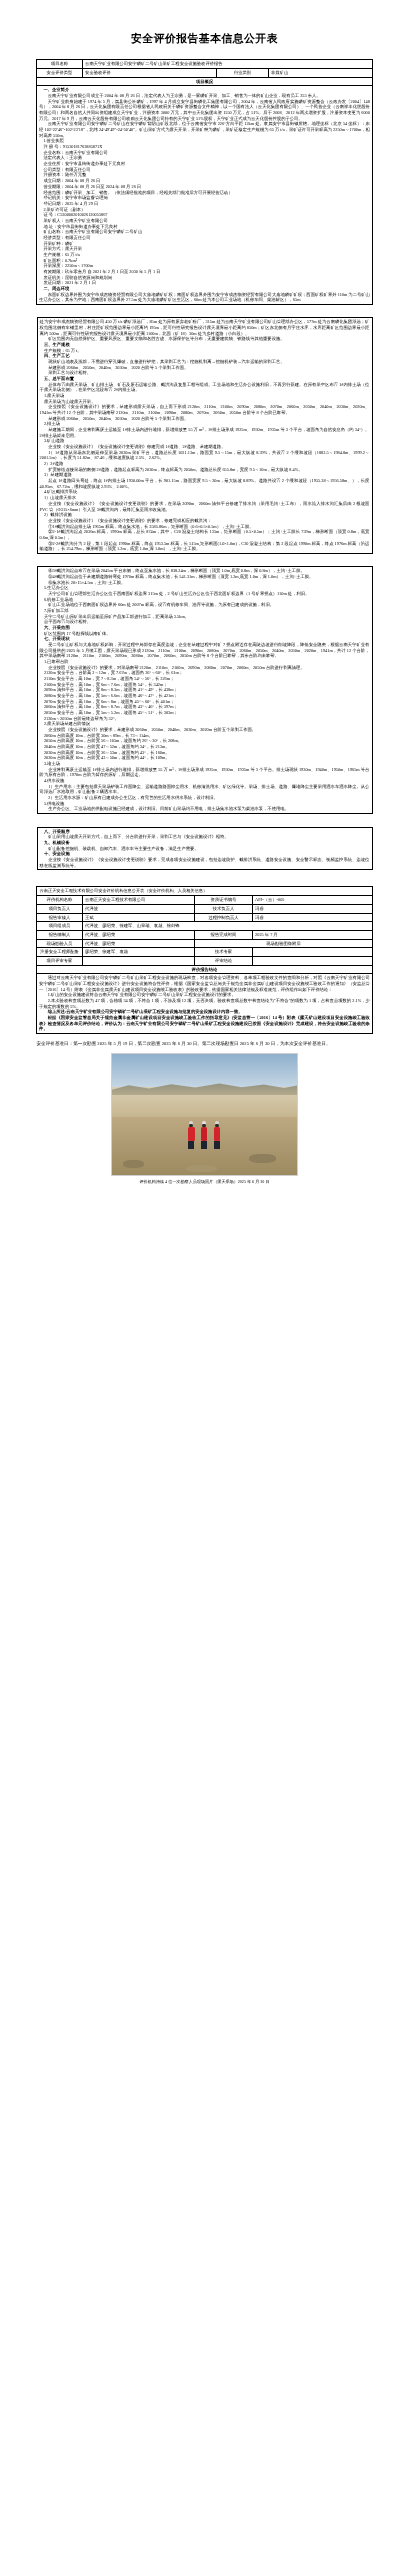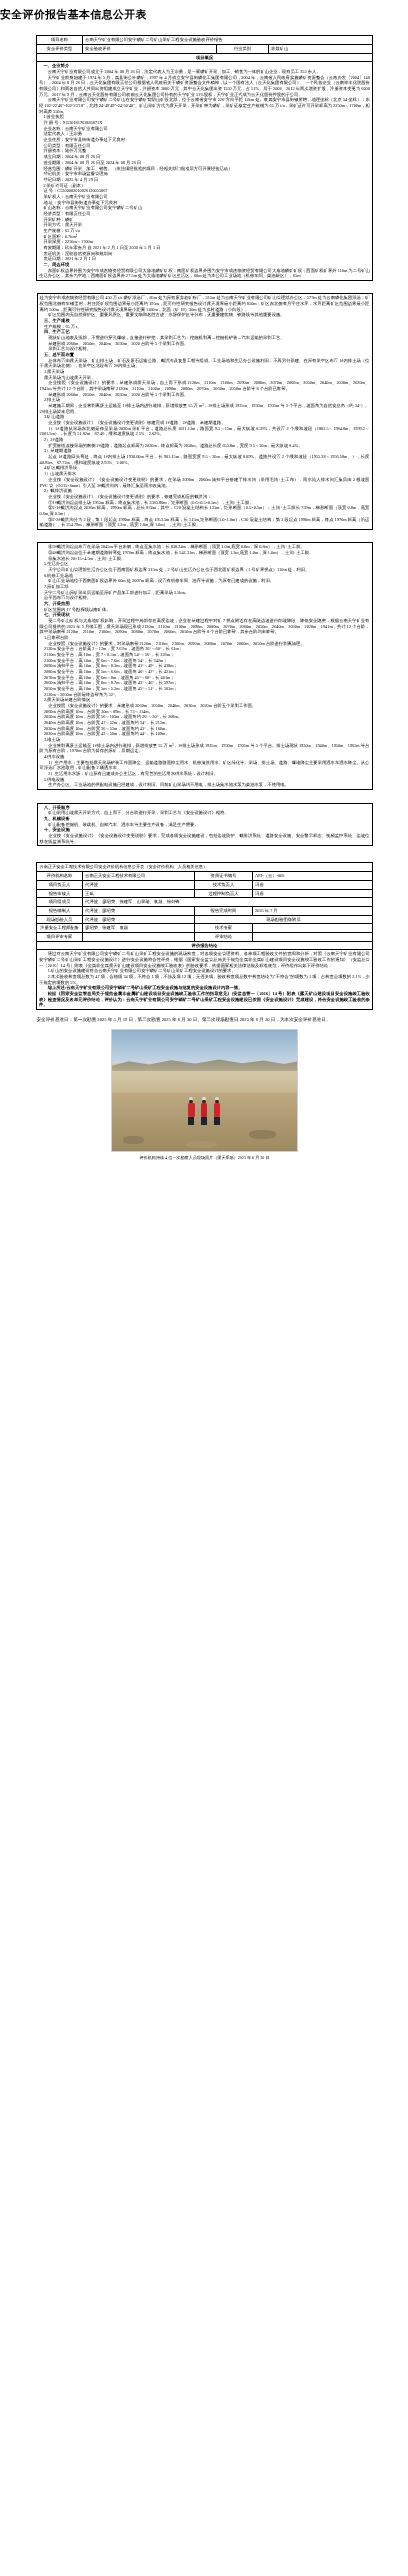--- a/index.html
+++ b/index.html
@@ -4,26 +4,26 @@
 <style>
   html,body{margin:0;padding:0;background:#ffffff;}
   body{
     font-family:"Liberation Serif","DejaVu Serif",serif;
     width:409px;
     color:#000;
     -webkit-font-smoothing:none;
   }
   .page{width:409px;position:relative;}
   .doc-title{
-    text-align:left;
+    text-align:center;
     font-family:Liberation Sans, sans-serif;
     font-weight:bold;
     font-size:10.8px;
     letter-spacing:0.5px;
-    padding-top:8px;
+    padding-top:32px;
     padding-bottom:13.4px;
   }
   table.main{
     border-collapse:collapse;
     width:336px;
     margin:0 auto;
     table-layout:fixed;
   }
   table.main td{
     border:0.5px solid #000;

